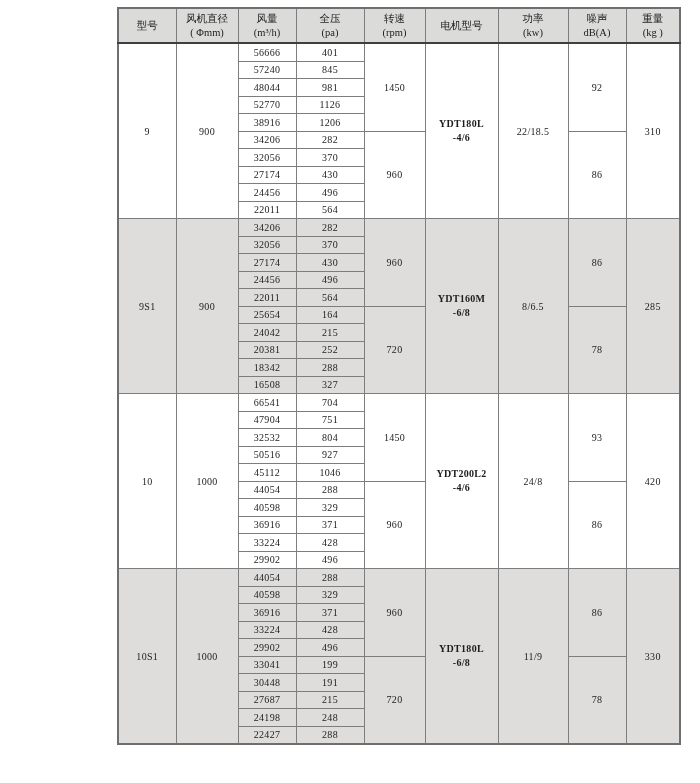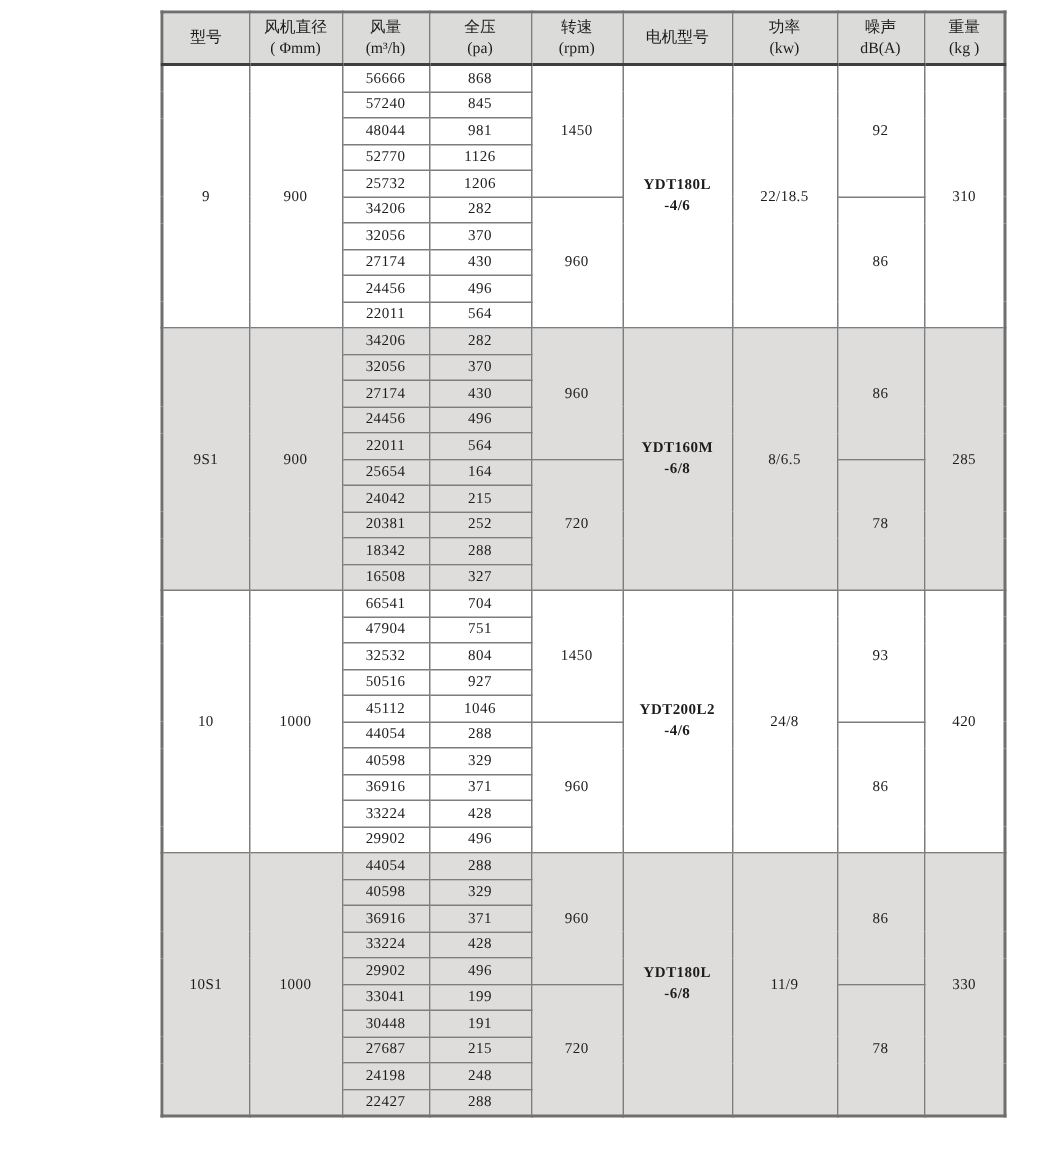--- a/index.html
+++ b/index.html
@@ -1,20 +1,20 @@
 <!DOCTYPE html>
 <html><head>
 <meta charset="utf-8">
 <style>
   html,body{margin:0;padding:0;}
   body{
     width:700px;height:783px;background:#ffffff;position:relative;
     font-family:"Liberation Serif","DejaVu Serif",serif;color:#1c1c1c;
   }
-  .table-wrap{position:absolute;left:60px;top:7px;padding-left:47px;}
+  .table-wrap{position:absolute;left:70px;top:7px;padding-left:47px;}
   table{
     border-collapse:collapse;table-layout:fixed;width:562px;
     border:2px solid #6f6f6f;background:#ffffff;
   }
   th,td{
     border:1px solid #7d7d7d;text-align:center;vertical-align:middle;
     padding:0;overflow:hidden;
   }
   thead th{
     height:33px;background:#dbdbd9;font-weight:normal;
@@ -77,42 +77,42 @@
             <div>重量</div>
             <div>(kg )</div>
           </th>
         </tr>
     </thead>
     <tbody>
         <tr class="section-start">
           <td rowspan="10">9</td>
           <td rowspan="10">900</td>
           <td>56666</td>
-          <td>868</td>
+          <td>401</td>
           <td rowspan="5">1450</td>
           <td rowspan="10" class="motor">YDT180L
 -4/6</td>
           <td rowspan="10">22/18.5</td>
           <td rowspan="5">92</td>
           <td rowspan="10">310</td>
         </tr>
         <tr>
           <td>57240</td>
           <td>845</td>
         </tr>
         <tr>
           <td>48044</td>
           <td>981</td>
         </tr>
         <tr>
           <td>52770</td>
           <td>1126</td>
         </tr>
         <tr>
-          <td>25732</td>
+          <td>38916</td>
           <td>1206</td>
         </tr>
         <tr>
           <td>34206</td>
           <td>282</td>
           <td rowspan="5">960</td>
           <td rowspan="5">86</td>
         </tr>
         <tr>
           <td>32056</td>

